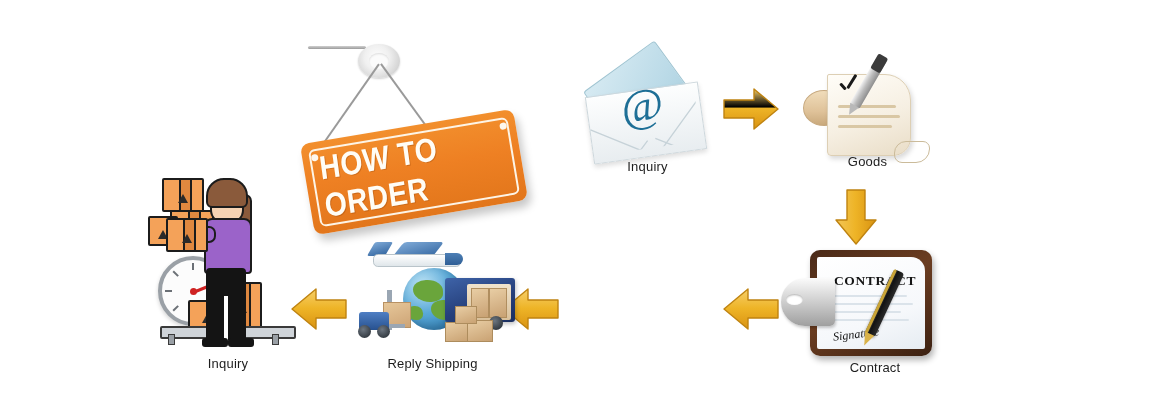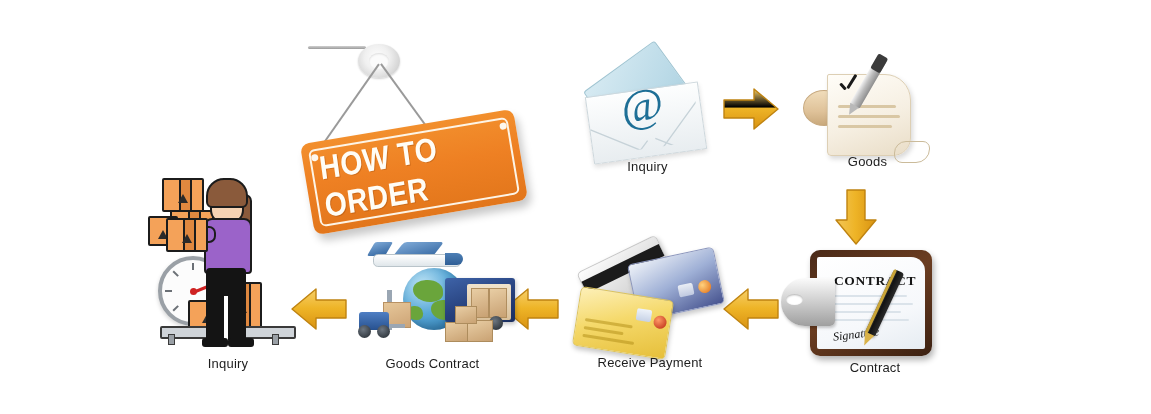--- a/index.html
+++ b/index.html
@@ -314,39 +314,20 @@
           <linearGradient id="ga3" x1="0" y1="0" x2="0" y2="1">
         <stop offset="0%" stop-color="#f6cf6a"></stop>
             <stop offset="48%" stop-color="#eeb427"></stop>
         <stop offset="100%" stop-color="#d99312"></stop>
       </linearGradient>
         </defs>
       <path d="M56 14 H26 V3 L2 23 L26 43 V32 H56 Z" fill="url(#ga3)" stroke="#bf8310" stroke-width="1.4" stroke-linejoin="round"></path>
     </svg>
   </div>
 
-  <div class="node" id="payment">
-    <div style="position:absolute;left:0;top:0;width:160px;height:115px;">
-      <div class="card silver">
-        <div class="stripe"></div>
-      </div>
-      <div class="card blue">
-        <div class="chip"></div>
-        <div class="dot"></div>
-      </div>
-      <div class="card gold">
-        <div class="tl" style="top:30px;width:48px;"></div>
-        <div class="tl" style="top:38px;width:40px;"></div>
-        <div class="tl" style="top:46px;width:52px;"></div>
-        <div class="chip"></div>
-        <div class="dot"></div>
-      </div>
-    </div>
-    <div class="caption">Receive Payment</div>
-  </div>
 
   <div class="arrow" style="left:502px;top:286px;">
     <svg width="58" height="46" viewBox="0 0 58 46">
       <path d="M56 14 H26 V3 L2 23 L26 43 V32 H56 Z" fill="url(#ga3)" stroke="#bf8310" stroke-width="1.4" stroke-linejoin="round"></path>
     </svg>
   </div>
 
   <div class="node" id="shipping">
     <div style="position:absolute;left:0;top:0;width:180px;height:115px;">
       <div class="plane">
@@ -374,21 +355,21 @@
           <div class="crate" style="left:26px;top:10px;width:16px;height:28px;"></div>
           <div class="crate" style="left:44px;top:10px;width:16px;height:28px;"></div>
         </div>
         <div class="w w1"></div>
         <div class="w w2"></div>
       </div>
       <div class="ground-box" style="left:100px;top:82px;width:22px;height:18px;"></div>
       <div class="ground-box" style="left:122px;top:80px;width:24px;height:20px;"></div>
       <div class="ground-box" style="left:110px;top:66px;width:20px;height:16px;"></div>
     </div>
-    <div class="caption">Goods Contract</div>
+    <div class="caption">Reply Shipping</div>
   </div>
 
   <div class="arrow" style="left:290px;top:286px;">
     <svg width="58" height="46" viewBox="0 0 58 46">
       <path d="M56 14 H26 V3 L2 23 L26 43 V32 H56 Z" fill="url(#ga3)" stroke="#bf8310" stroke-width="1.4" stroke-linejoin="round"></path>
     </svg>
   </div>
 
   <div class="node" id="received">
     <div style="position:absolute;left:0;top:0;width:160px;height:180px;">

